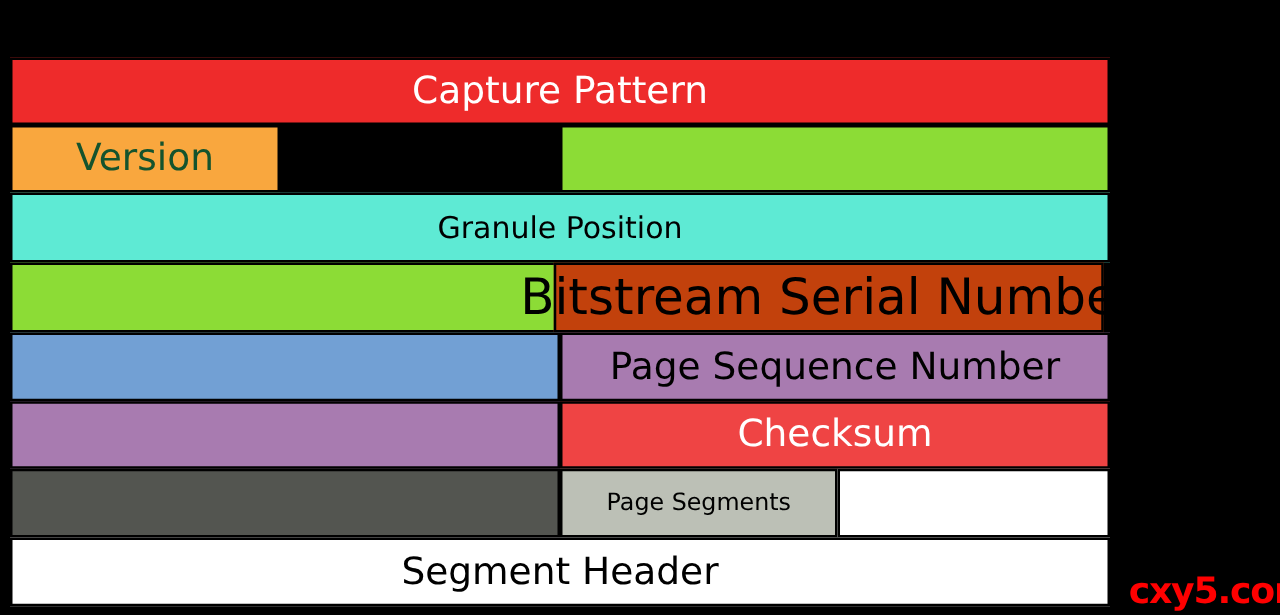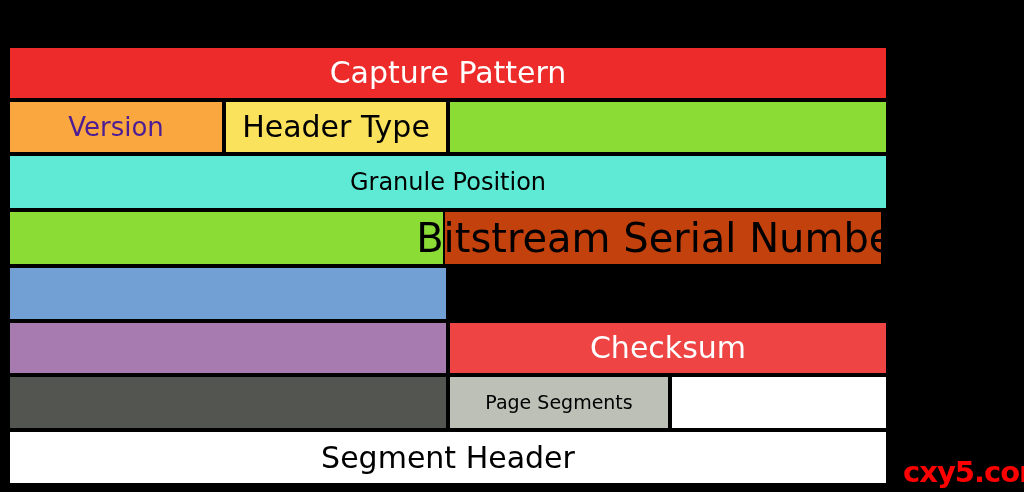--- a/index.html
+++ b/index.html
@@ -43,27 +43,27 @@
     letter-spacing: -1px;
     line-height: 1;
     white-space: nowrap;
   }
 </style>
 </head>
 <body>
 
 <div id="diagram">
     <div class="field" style="left: 8px; top: 46px; width: 880px; height: 54px; background: rgb(238, 43, 43); color: rgb(255, 255, 255); border-color: rgb(0, 0, 0); font-size: 30px;">Capture Pattern</div>
-    <div class="field" style="left: 8px; top: 100px; width: 216px; height: 54px; background: rgb(249, 167, 62); color: #4c1d95; border-color: rgb(0, 0, 0); font-size: 26px;">Version</div>
-    <div class="field" style="left: 224px; top: 100px; width: 224px; height: 54px; background: rgb(251, 226, 92); color: rgb(0, 0, 0); border-color: rgb(0, 0, 0); font-size: 30px;">Header Type</div>
+    <div class="field" style="left: 8px; top: 100px; width: 216px; height: 54px; background: rgb(249, 167, 62); color: #14532d; border-color: rgb(0, 0, 0); font-size: 30px;">Version</div>
     <div class="field" style="left: 448px; top: 100px; width: 440px; height: 54px; background: rgb(140, 220, 54); color: rgb(0, 0, 0); border-color: rgb(0, 0, 0); font-size: 30px;"></div>
     <div class="field" style="left: 8px; top: 154px; width: 880px; height: 56px; background: #5eead4; color: rgb(0, 0, 0); border-color: rgb(0, 0, 0); font-size: 24px; text-align: right;">Granule Position</div>
     <div class="field" style="left: 8px; top: 210px; width: 440px; height: 56px; background: rgb(140, 220, 54); color: rgb(0, 0, 0); border-color: rgb(0, 0, 0); font-size: 30px;"></div>
     <div class="field" style="left: 443px; top: 210px; width: 440px; height: 56px; background: #c2410c; color: rgb(0, 0, 0); border-color: rgb(0, 0, 0); font-size: 40px;">Bitstream Serial Number</div>
     <div class="field" style="left: 8px; top: 266px; width: 440px; height: 55px; background: rgb(114, 160, 212); color: rgb(0, 0, 0); border-color: rgb(0, 0, 0); font-size: 30px;"></div>
+    <div class="field" style="left: 448px; top: 266px; width: 440px; height: 55px; background: rgb(168, 123, 176); color: rgb(0, 0, 0); border-color: rgb(0, 0, 0); font-size: 30px;">Page Sequence Number</div>
     <div class="field" style="left: 8px; top: 321px; width: 440px; height: 54px; background: rgb(168, 123, 176); color: rgb(0, 0, 0); border-color: rgb(0, 0, 0); font-size: 30px;"></div>
     <div class="field" style="left: 448px; top: 321px; width: 440px; height: 54px; background: #ef4444; color: rgb(255, 255, 255); border-color: rgb(0, 0, 0); font-size: 30px;">Checksum</div>
     <div class="field" style="left: 8px; top: 375px; width: 440px; height: 55px; background: rgb(83, 85, 80); color: rgb(255, 255, 255); border-color: rgb(0, 0, 0); font-size: 30px;"></div>
     <div class="field small" style="left: 448px; top: 375px; width: 222px; height: 55px; background: rgb(188, 192, 182); color: rgb(0, 0, 0); border-color: rgb(0, 0, 0); font-size: 19px;">Page Segments</div>
     <div class="field" style="left: 670px; top: 375px; width: 218px; height: 55px; background: rgb(255, 255, 255); color: rgb(0, 0, 0); border-color: rgb(0, 0, 0); font-size: 30px;"></div>
     <div class="field" style="left: 8px; top: 430px; width: 880px; height: 55px; background: rgb(255, 255, 255); color: rgb(0, 0, 0); border-color: rgb(0, 0, 0); font-size: 30px;">Segment Header</div>
   </div>
 
 <span class="watermark" style="left: 903px; top: 458px; color: rgb(255, 0, 0);">cxy5.com</span>
 

